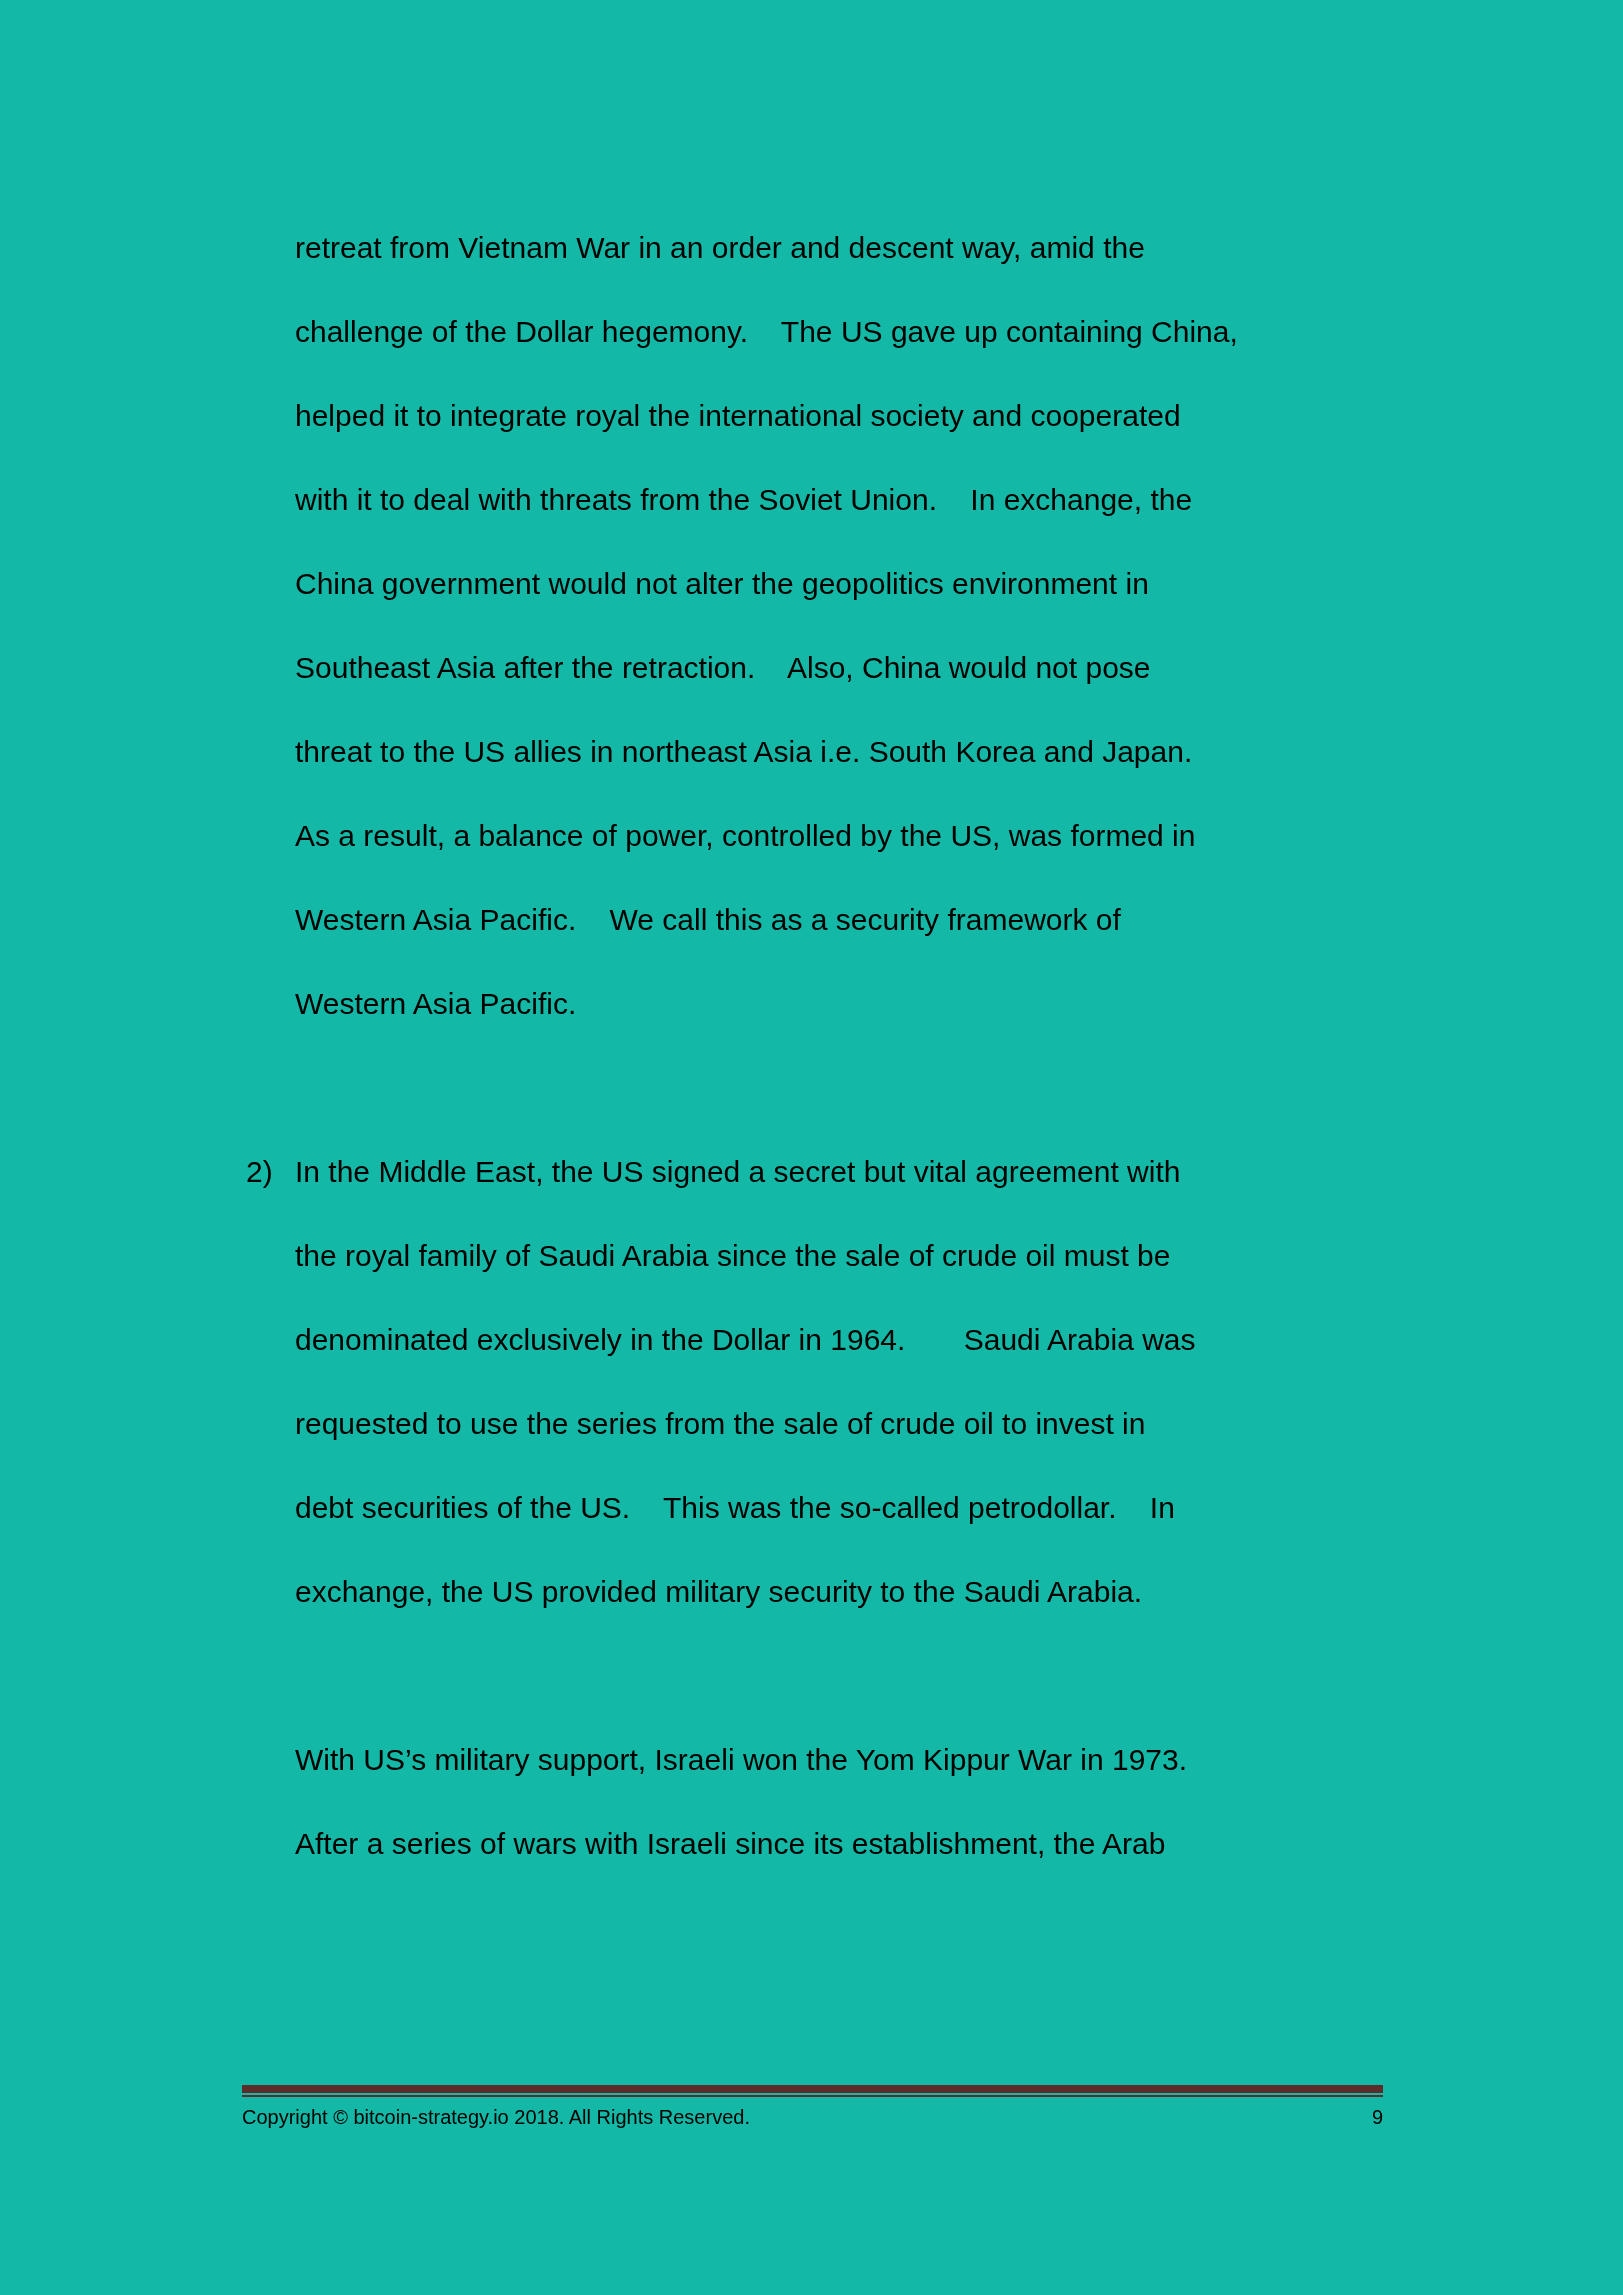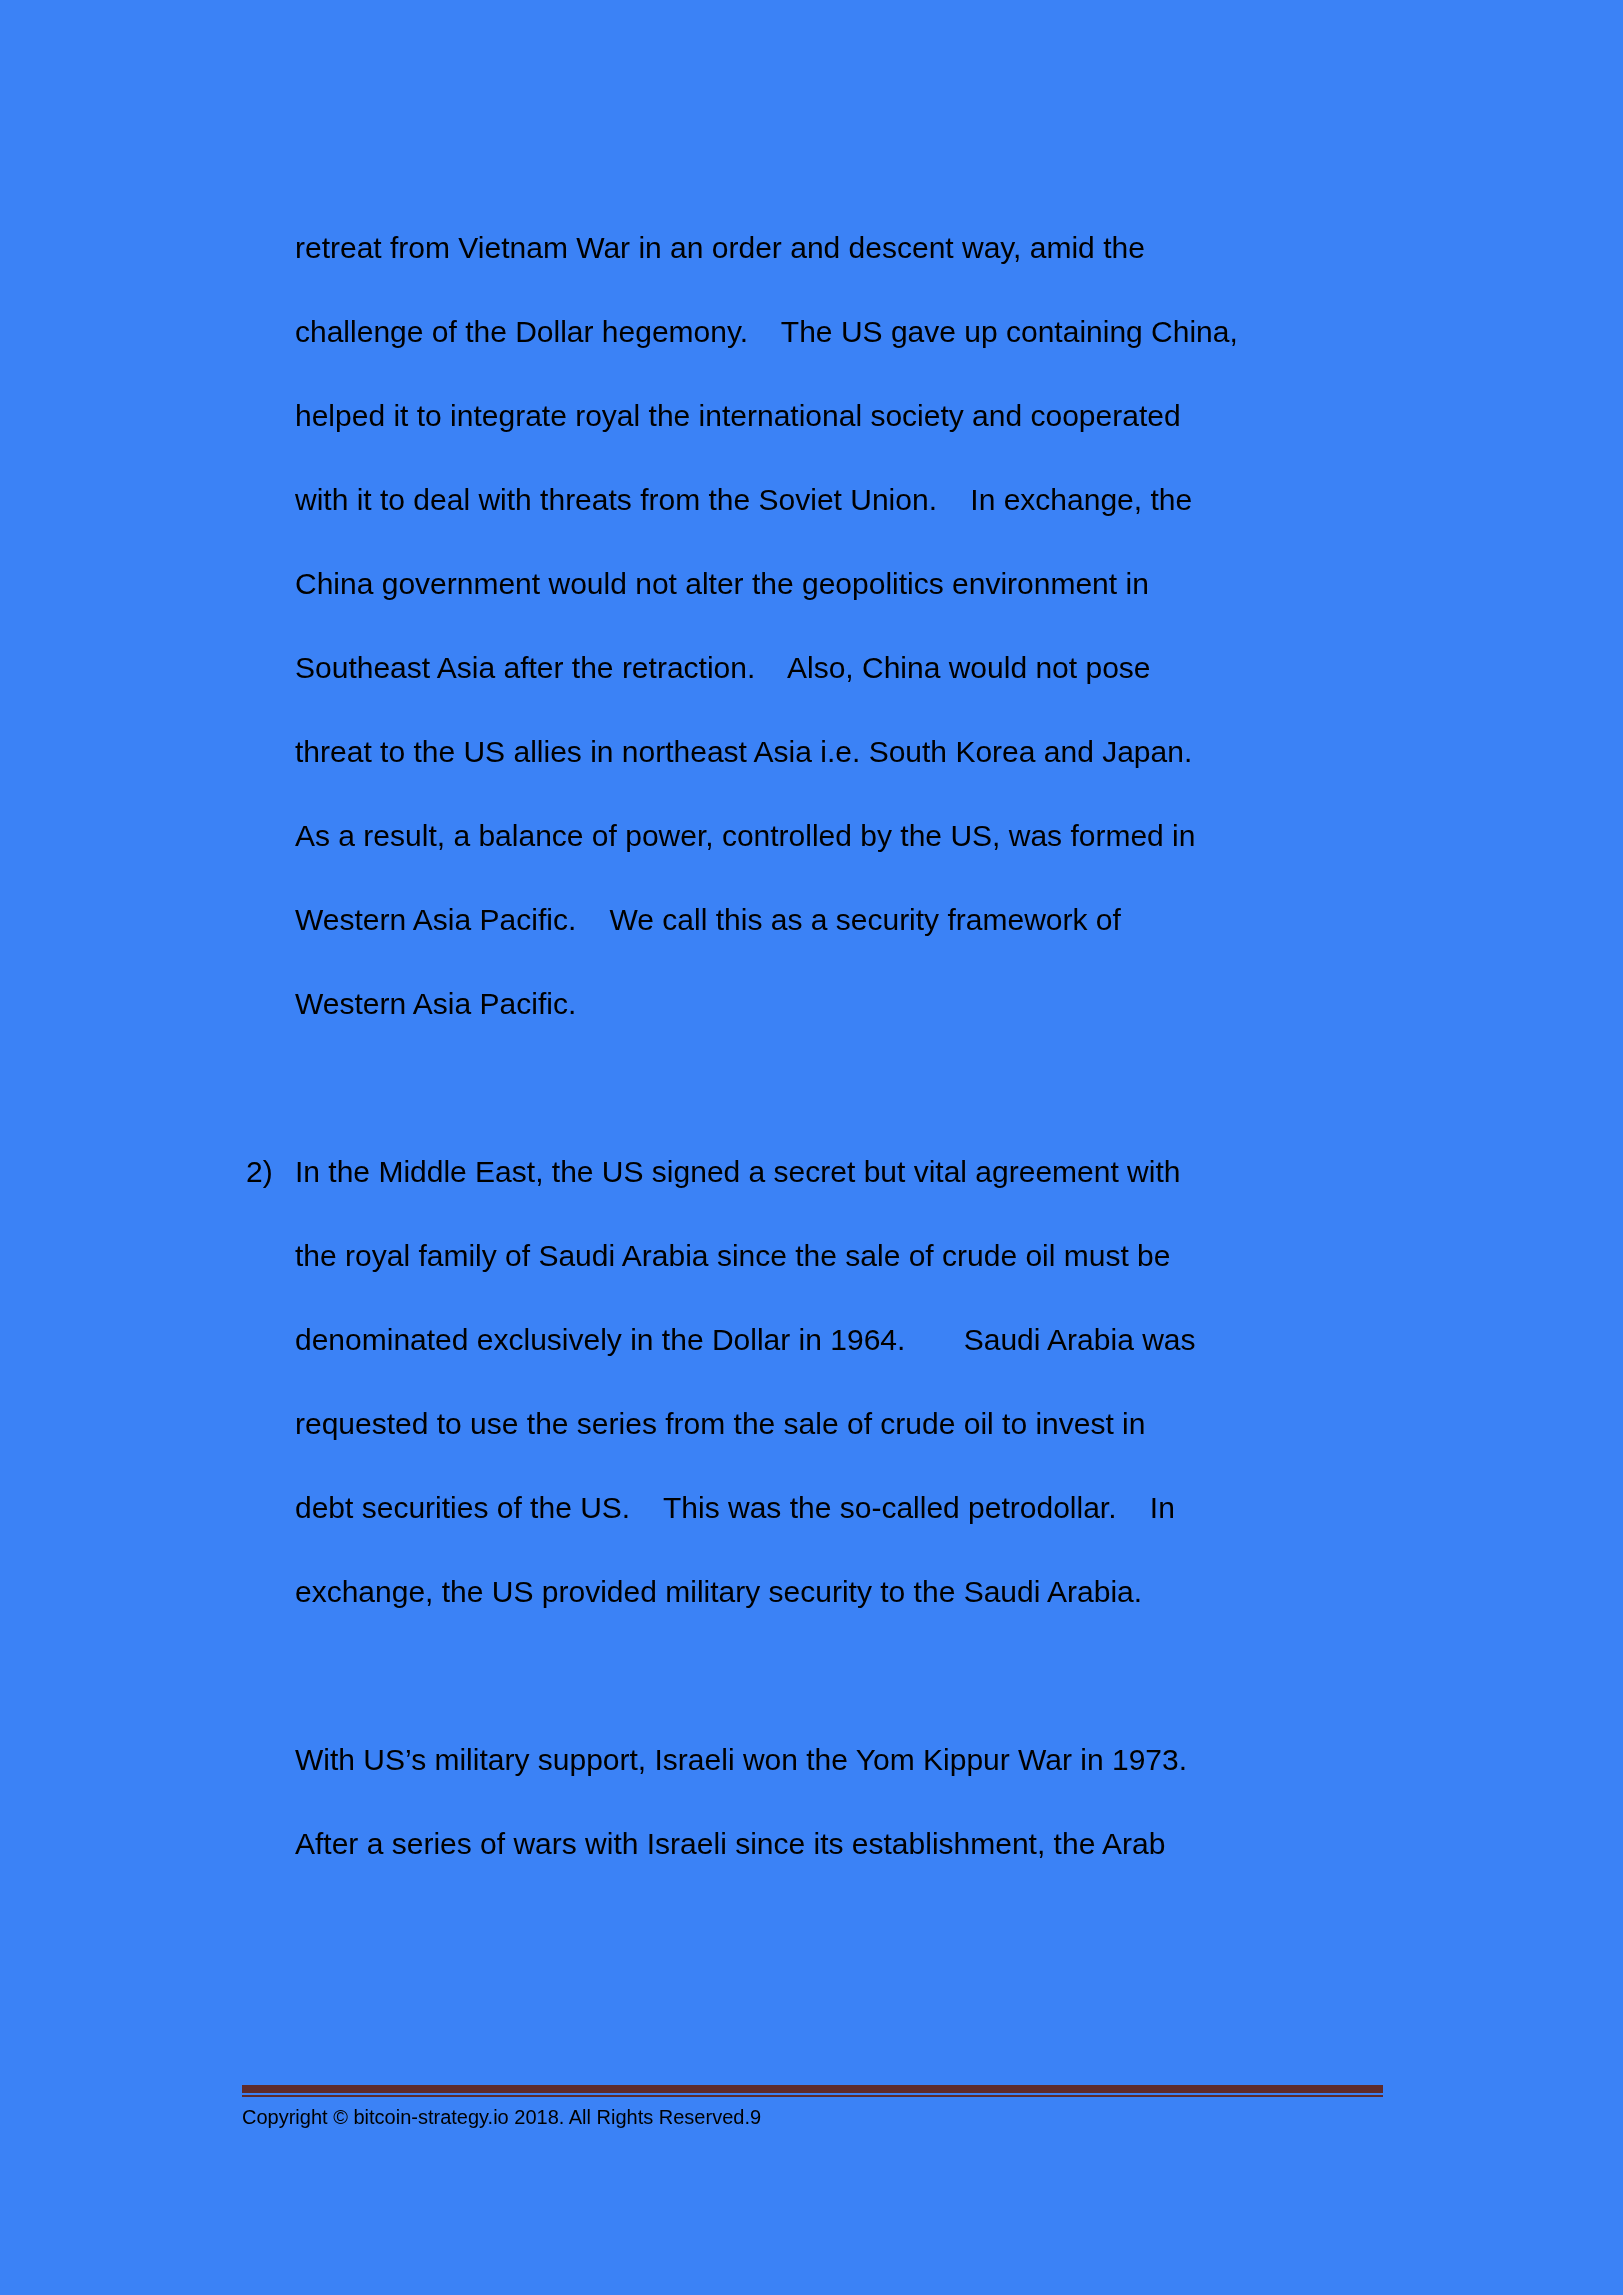--- a/index.html
+++ b/index.html
@@ -4,21 +4,21 @@
 <style>
   html, body {
     margin: 0;
     padding: 0;
     background: #ffffff;
   }
   .page {
     position: relative;
     width: 1623px;
     height: 2295px;
-    background: #3b82f6;
+    background: #14b8a6;
     font-family: "Liberation Sans", "DejaVu Sans", sans-serif;
     color: #000000;
     overflow: hidden;
   }
   .content {
     position: absolute;
     left: 295px;
     top: 206px;
   }
   .line {
@@ -55,21 +55,21 @@
     top: 2095px;
     width: 1141px;
     height: 2.4px;
   }
   .footer-row {
     position: absolute;
     left: 242px;
     top: 2104px;
     width: 1141px;
     display: flex;
-    justify-content: flex-start;
+    justify-content: space-between;
     align-items: flex-start;
     font-size: 20px;
     line-height: 27px;
     color: #000000;
   }
 </style>
 </head>
 <body>
 
 <div class="page">

